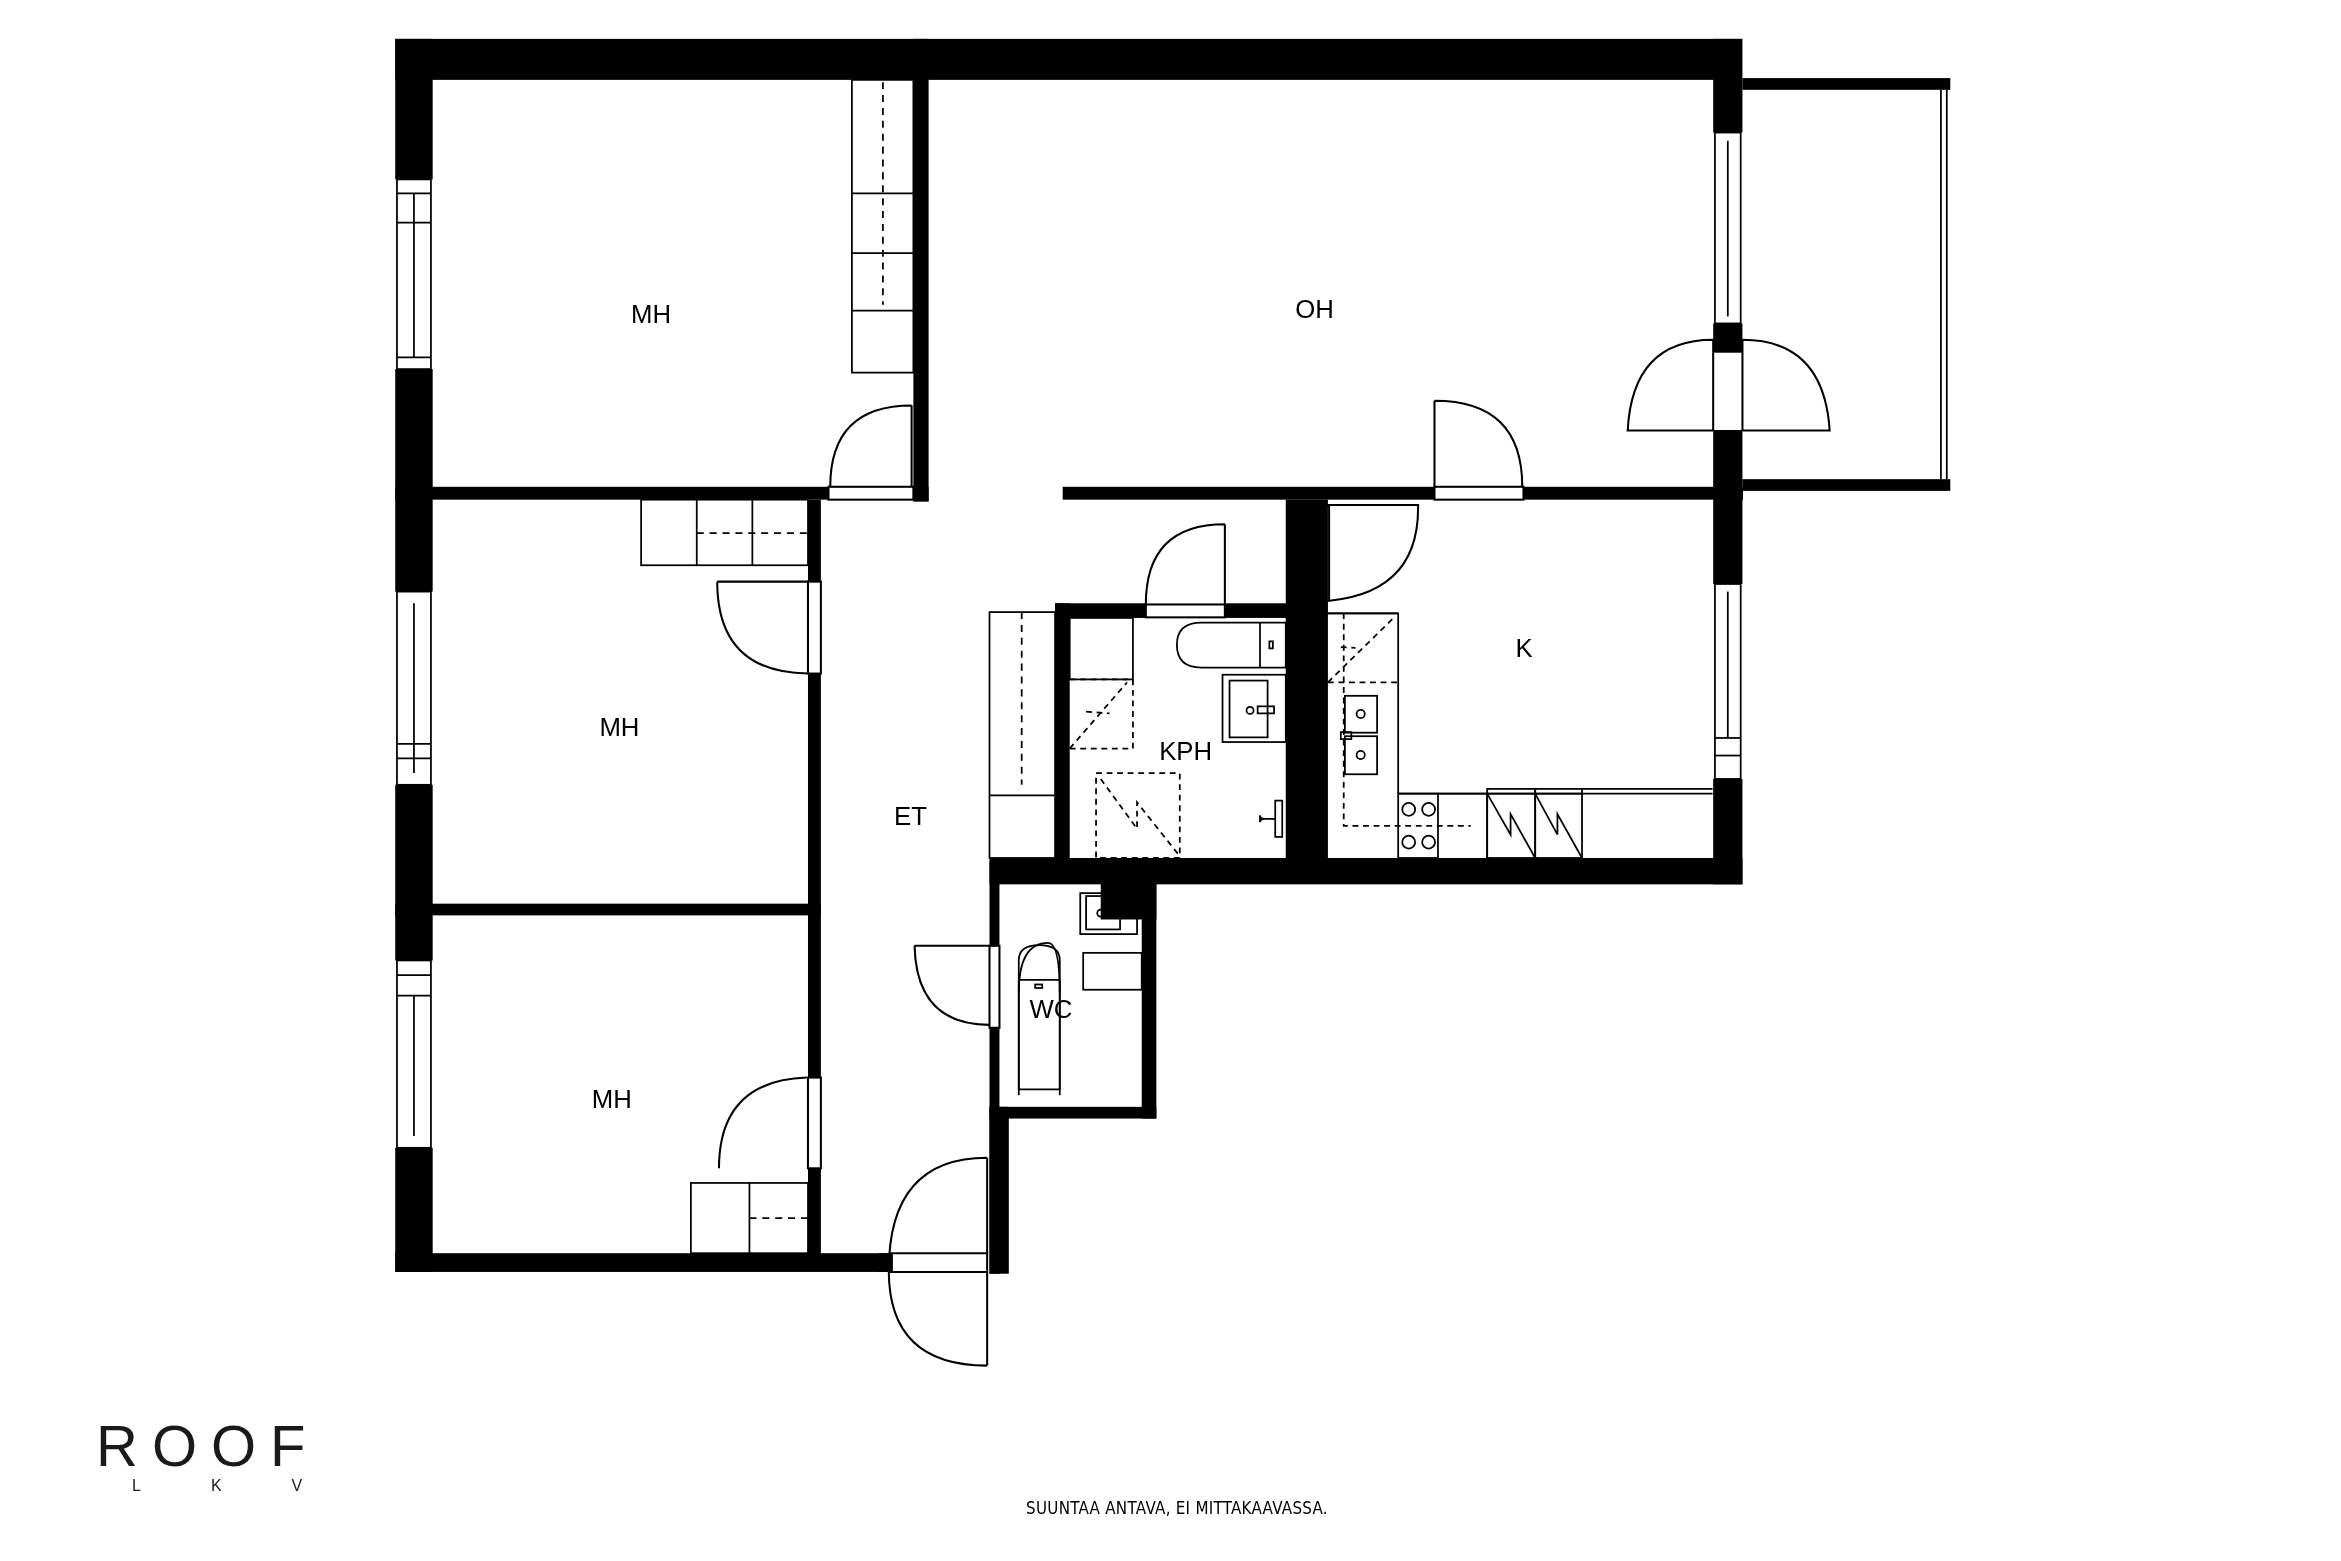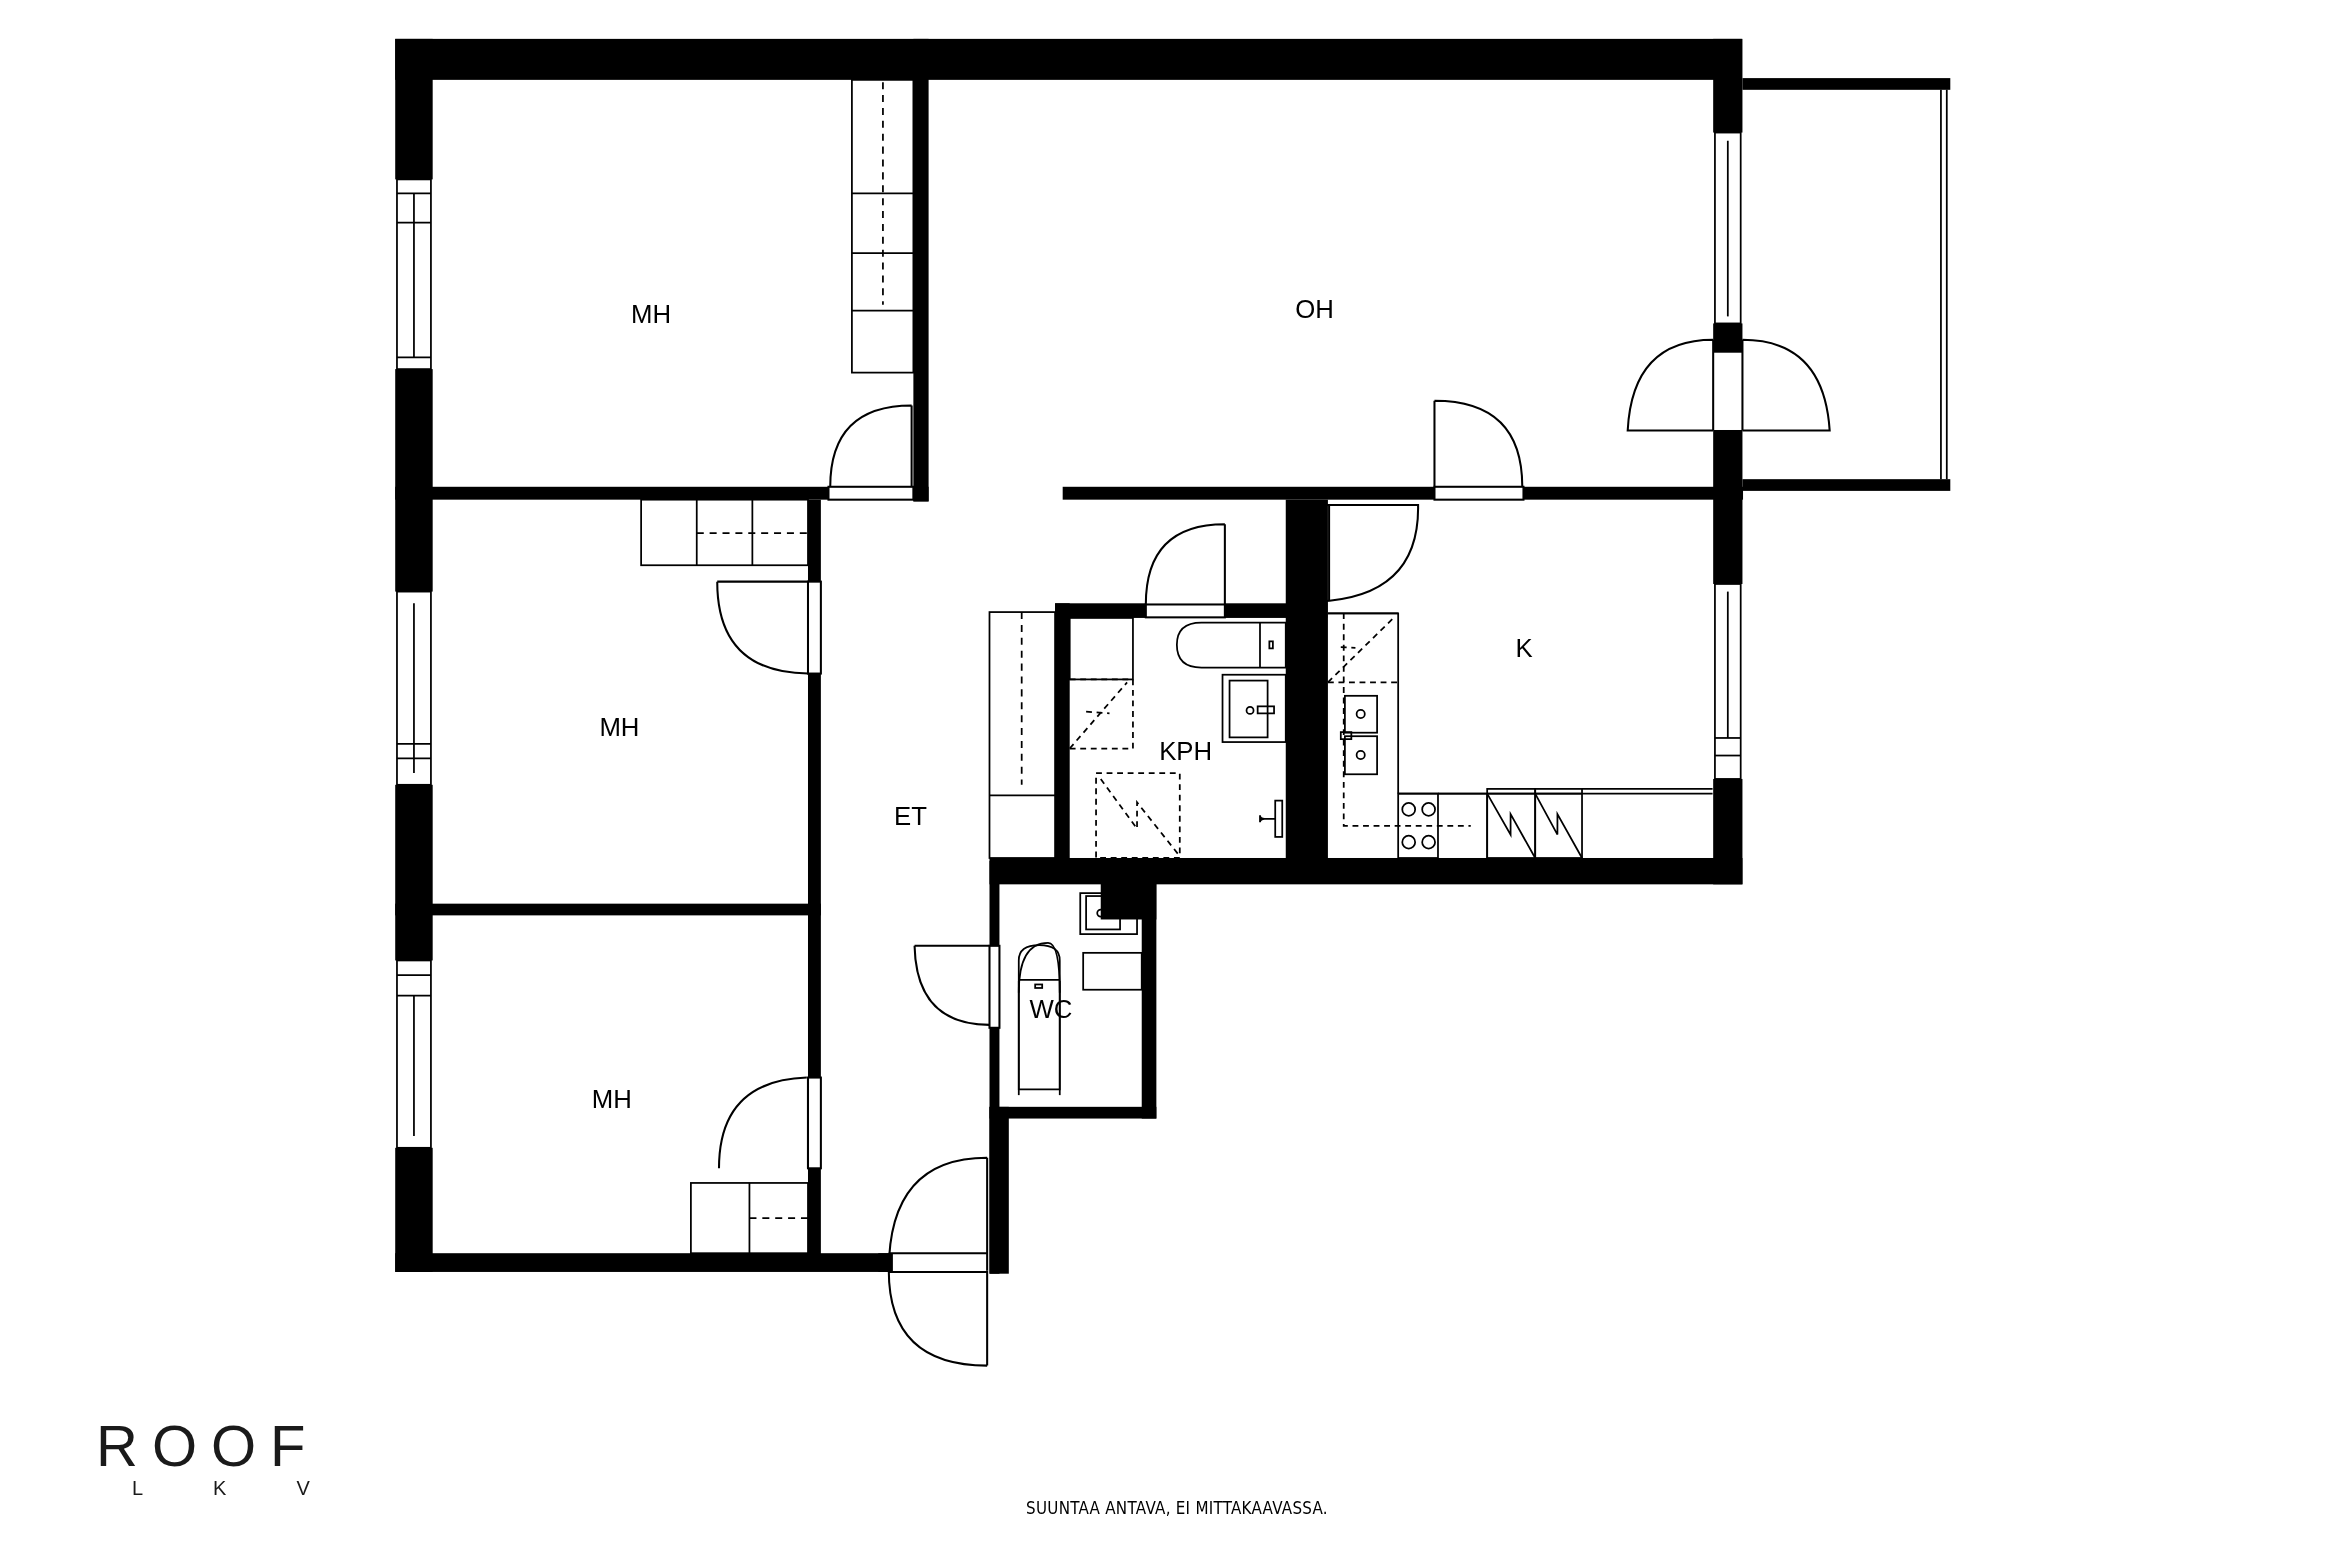--- a/index.html
+++ b/index.html
@@ -1,20 +1,20 @@
 <!DOCTYPE html>
 <html style="font-size:9.4px"><head>
 <meta charset="utf-8">
 <style>
   html, body { margin:0; padding:0; background:#ffffff; }
   body { width:2342px; height:1562px; position:relative; overflow:hidden; font-family:"Liberation Sans", sans-serif; }
   #plan { position:absolute; left:0; top:0; width:2342px; height:1562px; }
   .room-label { font-family:"Liberation Sans", sans-serif; font-size:44px; fill:#000; text-anchor:middle; }
   .logo-main { position:absolute; left:76px; top:1417px; font-family:"Liberation Sans", sans-serif; font-size:58px; letter-spacing:14px; color:#1a1a1a; font-weight:300; line-height:1;margin-left:20px; }
-  .logo-sub { position:absolute; left:132px; top:1478px; font-family:"Liberation Sans", sans-serif; font-size:20px; letter-spacing:70px; color:#1a1a1a; line-height:1; }
+  .logo-sub { position:absolute; left:132px; top:1478px; font-family:"Liberation Sans", sans-serif; font-size:16px; letter-spacing:70px; color:#1a1a1a; line-height:1; }
   .disclaimer { position:absolute; left:972px; top:1498px; width:410px; text-align:center; font-family:"DejaVu Sans", sans-serif; font-size:17.6px; color:#000; transform:scaleX(0.86); transform-origin:center; letter-spacing:0.3px; }
 </style>
 </head>
 <body>
 
 <svg id="plan" viewBox="0 0 4000 2667" xmlns="http://www.w3.org/2000/svg">
 
   <g fill="#000">
 
     <rect x="675" y="66" width="2300" height="70"></rect>

